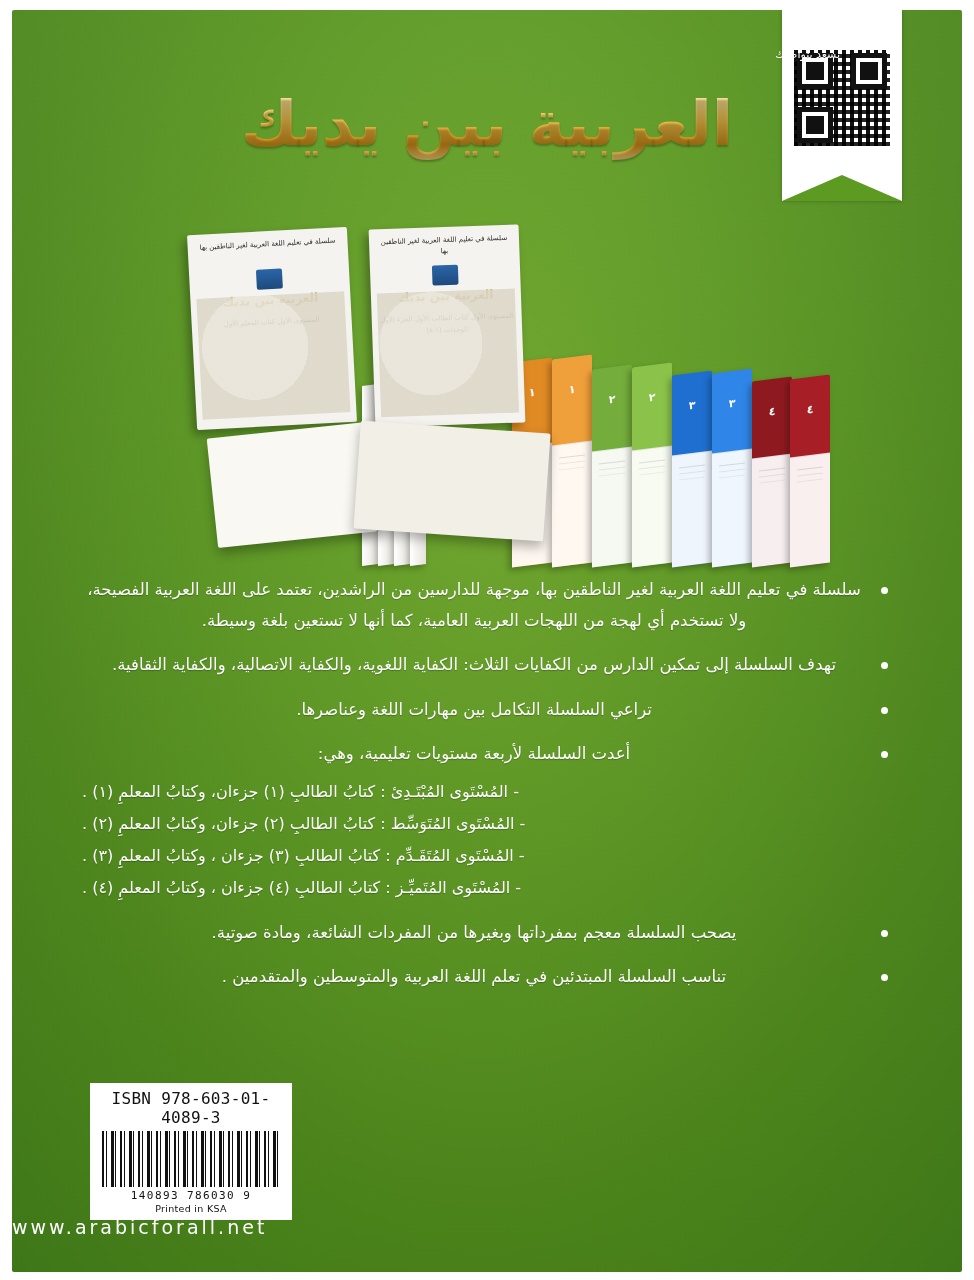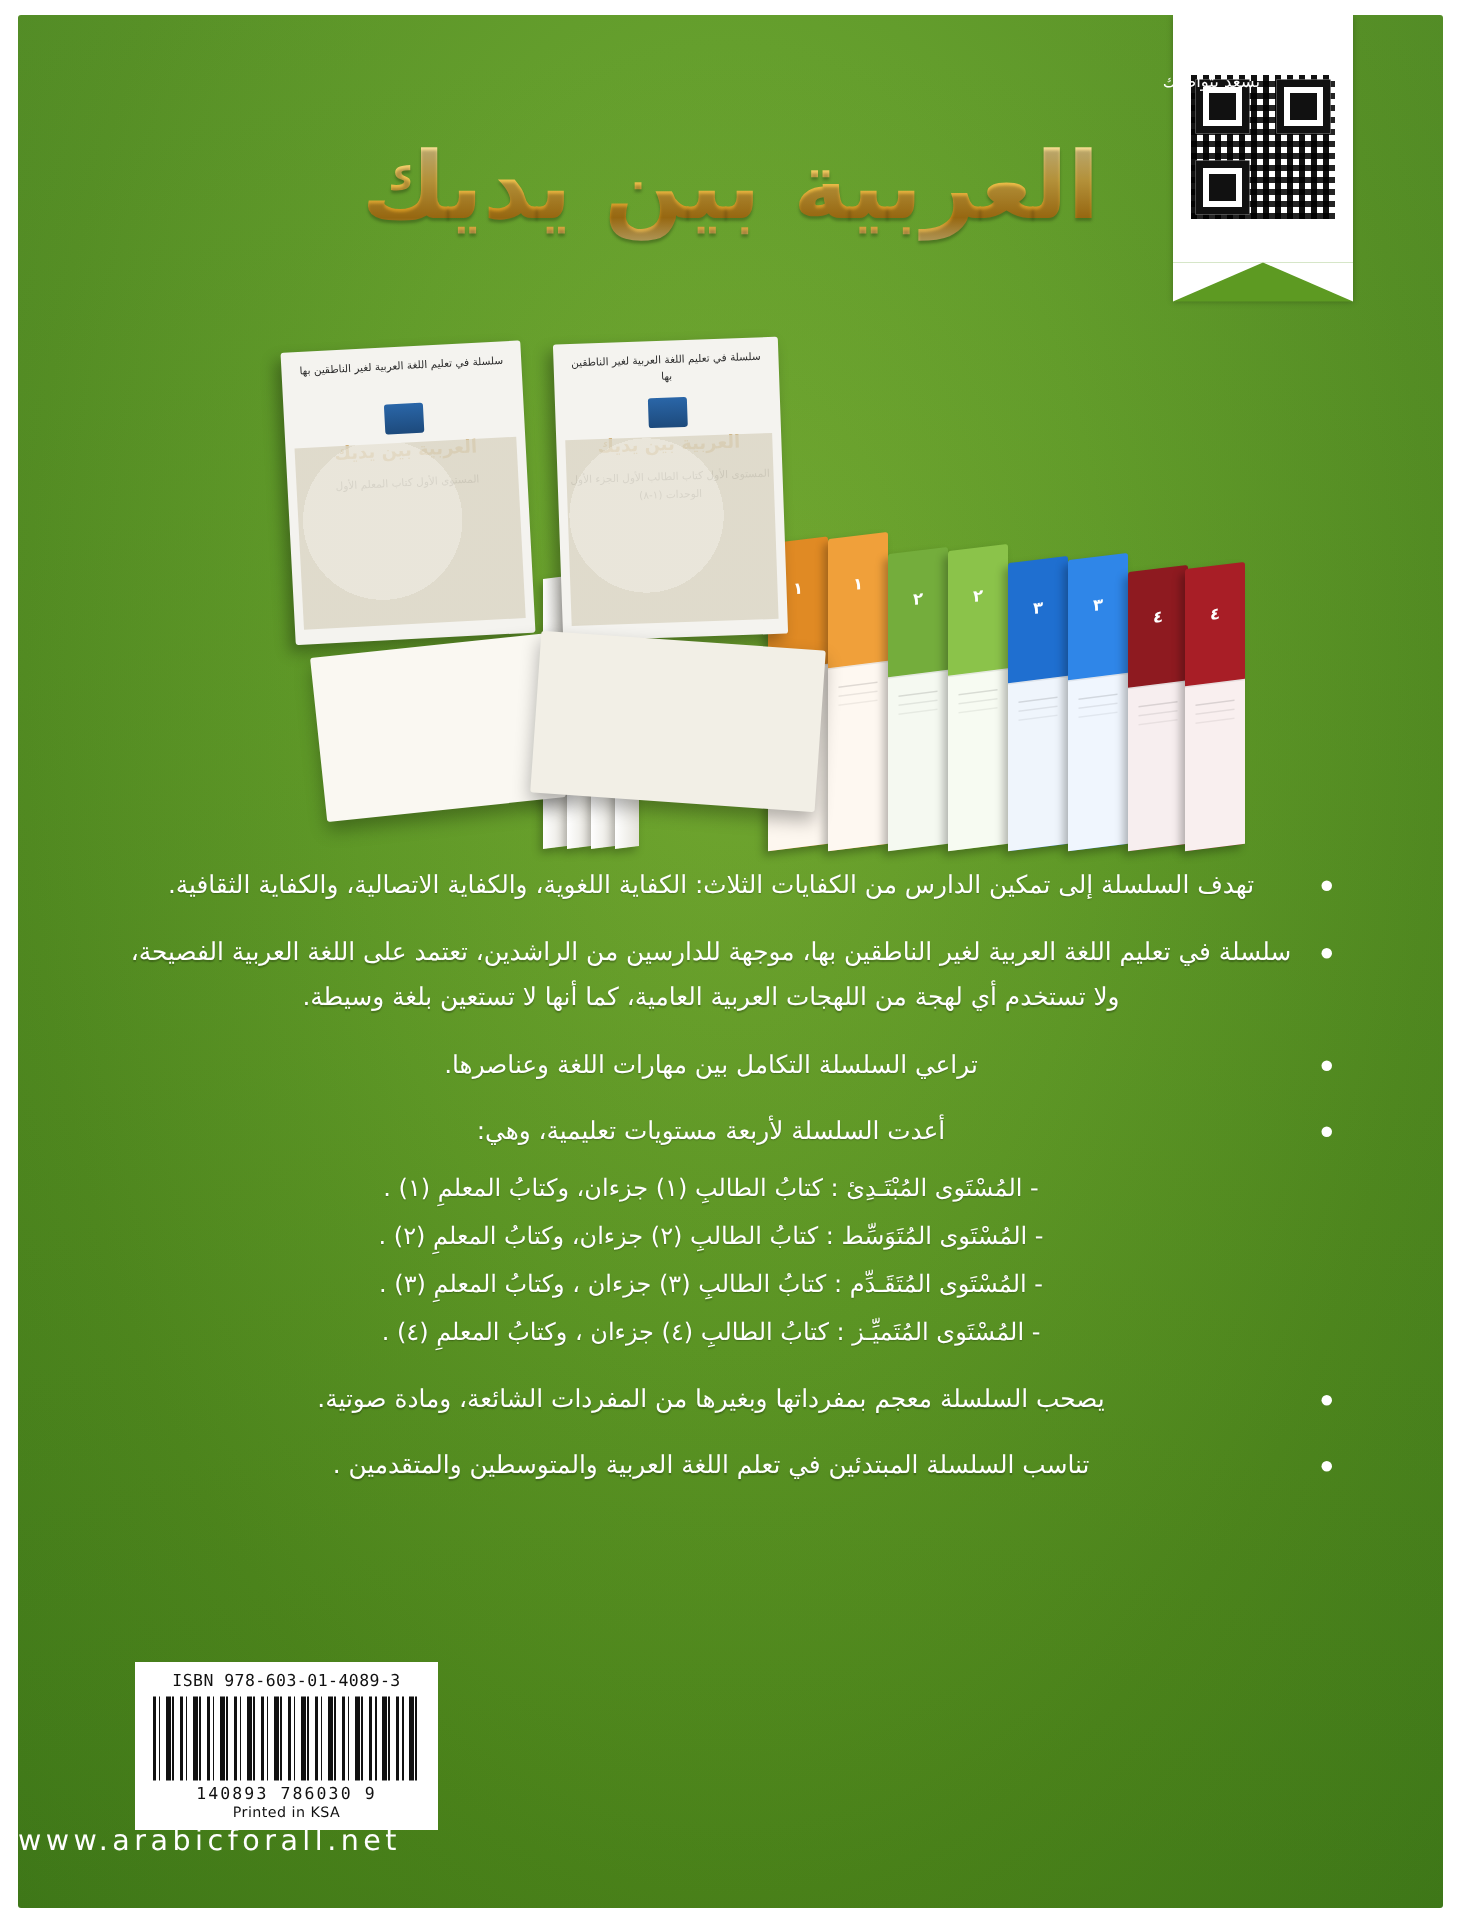--- a/index.html
+++ b/index.html
@@ -256,21 +256,21 @@
     top: 12px;
     width: 7px;
     height: 7px;
     background: #ffffff;
     border-radius: 50%;
   }
   .sublist {
     list-style: none;
     margin: 6px 0 0 0;
     padding: 0;
-    text-align: center;
+    text-align: left;
   }
   .sublist li {
     font-size: 16px;
     line-height: 2.0;
     color: #ffffff;
   }
   .b-center { text-align: center; }
 
   
   .barcode-box {
@@ -278,21 +278,21 @@
     left: 78px;
     bottom: 52px;
     width: 186px;
     background: #ffffff;
     padding: 6px 8px 6px;
     text-align: center;
     z-index: 6;
   }
   .isbn-text {
     font-family: "DejaVu Sans Mono", "Liberation Mono", monospace;
-    font-size: 11px;
+    font-size: 16px;
     color: #111;
     letter-spacing: 0.3px;
     margin-bottom: 4px;
   }
   .bars {
     height: 56px;
     background:
       repeating-linear-gradient(90deg,
         #111 0 2px, #fff 2px 4px, #111 4px 5px, #fff 5px 9px,
         #111 9px 12px, #fff 12px 13px, #111 13px 14px, #fff 14px 18px);
@@ -408,24 +408,24 @@
         <div class="globe"></div>
       </div>
 
       <div class="flat-book" style="left:200px; top:225px; width:160px; height:110px; transform: rotate(-6deg);"></div>
       <div class="flat-book" style="left:345px; top:222px; width:190px; height:108px; transform: rotate(4deg); background:#f2efe6;"></div>
     </div>
 
     <div class="content">
       <ul class="bullets">
         <li class="b-center">
+          <span>سلسلة في تعليم اللغة العربية لغير الناطقين بها، موجهة للدارسين من الراشدين، تعتمد على اللغة العربية الفصيحة، ولا تستخدم أي لهجة من اللهجات العربية العامية، كما أنها لا تستعين بلغة وسيطة.</span>
+        </li>
+        <li class="b-center">
           <span>تهدف السلسلة إلى تمكين الدارس من الكفايات الثلاث: الكفاية اللغوية، والكفاية الاتصالية، والكفاية الثقافية.</span>
-        </li>
-        <li class="b-center">
-          <span>سلسلة في تعليم اللغة العربية لغير الناطقين بها، موجهة للدارسين من الراشدين، تعتمد على اللغة العربية الفصيحة، ولا تستخدم أي لهجة من اللهجات العربية العامية، كما أنها لا تستعين بلغة وسيطة.</span>
         </li>
         <li class="b-center">
           <span>تراعي السلسلة التكامل بين مهارات اللغة وعناصرها.</span>
         </li>
         <li class="b-center">
           <span>أعدت السلسلة لأربعة مستويات تعليمية، وهي:</span>
           <ul class="sublist">
             <li>- المُسْتَوى المُبْتَـدِئ : كتابُ الطالبِ (١) جزءان، وكتابُ المعلمِ (١) .</li>
             <li>- المُسْتَوى المُتَوَسِّط : كتابُ الطالبِ (٢) جزءان، وكتابُ المعلمِ (٢) .</li>
             <li>- المُسْتَوى المُتَقَـدِّم : كتابُ الطالبِ (٣) جزءان ، وكتابُ المعلمِ (٣) .</li>

